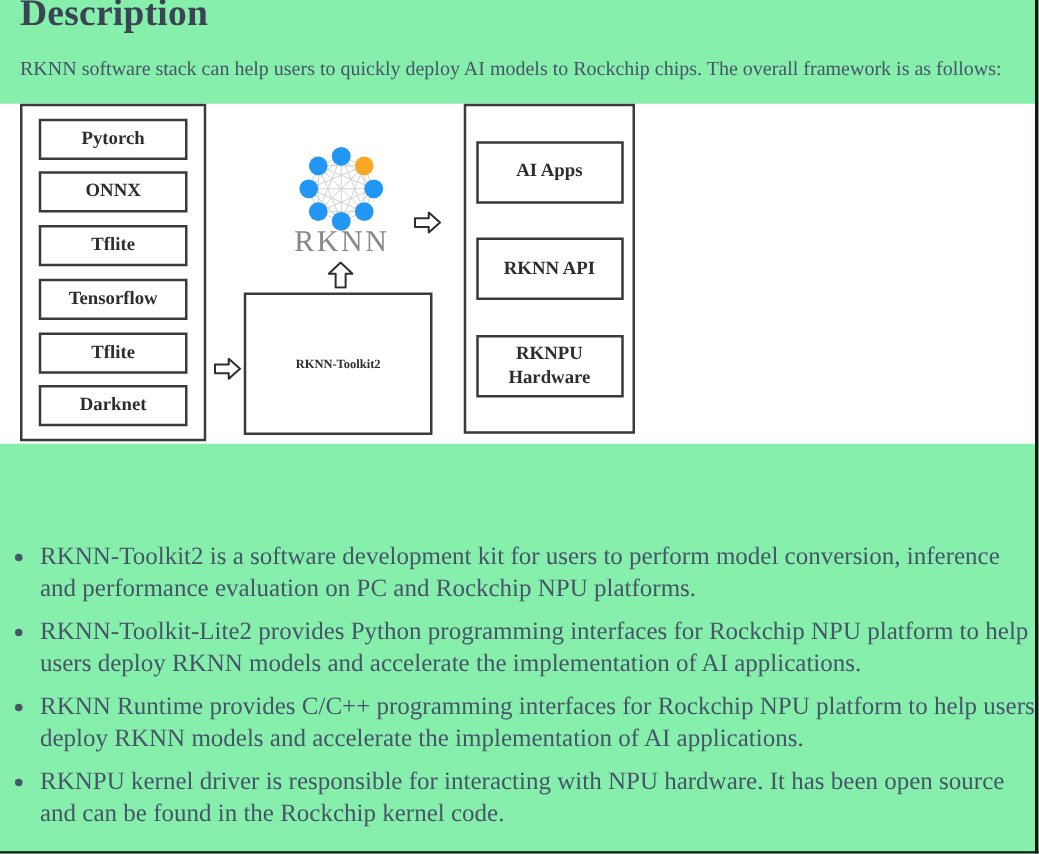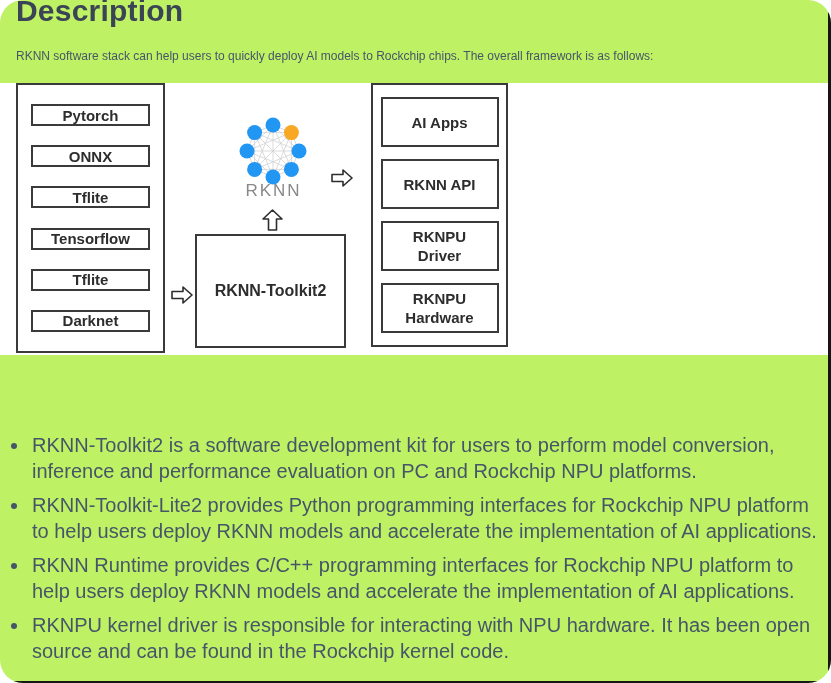--- a/index.html
+++ b/index.html
@@ -1,34 +1,33 @@
 <!DOCTYPE html>
 <html><head>
 <meta charset="utf-8">
 <style>
   html,body{margin:0;padding:0;background:#ffffff;}
   .page{
     position:relative;
     width:831px;height:683px;
-    background:#bef264;
+    background:#86efac;
     overflow:hidden;
-    font-family:Liberation Sans, sans-serif;
-    border-radius:23px;
+    font-family:Liberation Serif, serif;
   }
   .edge-right{position:absolute;right:0;top:0;width:3px;height:683px;background:#151515;}
   .edge-bottom{position:absolute;left:0;bottom:0;width:831px;height:2px;background:#151515;}
 
   .page-title{
     position:absolute;left:16px;top:-6px;
     font-size:30px;font-weight:bold;color:#3b4455;
     letter-spacing:0.2px;margin:0;
   }
   .para{
     position:absolute;left:16px;width:800px;
-    font-size:12px;line-height:26px;color:#475569;margin:0;
+    font-size:16px;line-height:26px;color:#475569;margin:0;
   }
   .para-intro{top:43px;}
   .para-body{top:374px;}
   .bullet-list{
     position:absolute;left:16px;top:432px;width:800px;
     margin:0;padding:0 0 0 14px;
     font-size:20px;line-height:26px;color:#475569;
   }
   .bullet-list li{margin:0 0 8px 0;padding-left:2px;}
 
@@ -39,31 +38,31 @@
     position:absolute;display:flex;flex-direction:column;
     justify-content:space-evenly;align-items:center;
   }
   .stack-left{left:16px;top:0;width:149px;height:270px;}
   .stack-right{left:371px;top:0;width:137px;height:264px;}
   .node{
     box-sizing:border-box;border:2px solid #3a3a3a;background:#fff;
     display:flex;align-items:center;justify-content:center;text-align:center;
     font-size:15px;font-weight:bold;color:#2d2d2d;line-height:19px;
   }
-  .node-sm{width:119px;height:22px;}
+  .node-sm{width:119px;height:33px;}
   .node-lg{width:118px;height:50px;padding:0 10px;}
   .toolkit-box{
     position:absolute;left:195px;top:151px;width:151px;height:114px;
     display:flex;align-items:center;justify-content:center;
-    font-size:16px;font-weight:bold;color:#2d2d2d;
+    font-size:10px;font-weight:bold;color:#2d2d2d;
   }
   .logo-svg{position:absolute;left:235px;top:30px;}
   .logo-word{
     position:absolute;left:213px;top:98px;width:121px;
-    text-align:center;font-size:17px;color:#898989;
+    text-align:center;font-size:24px;color:#898989;
     letter-spacing:2px;
   }
   .arrow{position:absolute;}
   .arrow-1{left:171px;top:203px;}
   .arrow-2{left:331px;top:86px;}
   .arrow-up{left:262px;top:126px;}
 </style>
 </head>
 <body>
 
@@ -134,21 +133,20 @@
       </svg>
     <div class="logo-word">RKNN</div>
 
     <svg class="arrow arrow-2" width="22" height="18" viewBox="0 0 22 18">
       <polygon points="1,5.5 12,5.5 12,1 21,9 12,17 12,12.5 1,12.5" fill="#ffffff" stroke="#2e2e2e" stroke-width="1.6" stroke-linejoin="round"></polygon>
     </svg>
 
     <div class="stack-outer stack-right dbox">
       <div class="node node-lg">AI Apps</div>
       <div class="node node-lg">RKNN API</div>
-      <div class="node node-lg">RKNPU Driver</div>
       <div class="node node-lg">RKNPU Hardware</div>
     </div>
   </div>
 
 
   <ul class="bullet-list">
     <li>RKNN-Toolkit2 is a software development kit for users to perform model conversion, inference and performance evaluation on PC and Rockchip NPU platforms.</li>
     <li>RKNN-Toolkit-Lite2 provides Python programming interfaces for Rockchip NPU platform to help users deploy RKNN models and accelerate the implementation of AI applications.</li>
     <li>RKNN Runtime provides C/C++ programming interfaces for Rockchip NPU platform to help users deploy RKNN models and accelerate the implementation of AI applications.</li>
     <li>RKNPU kernel driver is responsible for interacting with NPU hardware. It has been open source and can be found in the Rockchip kernel code.</li>

